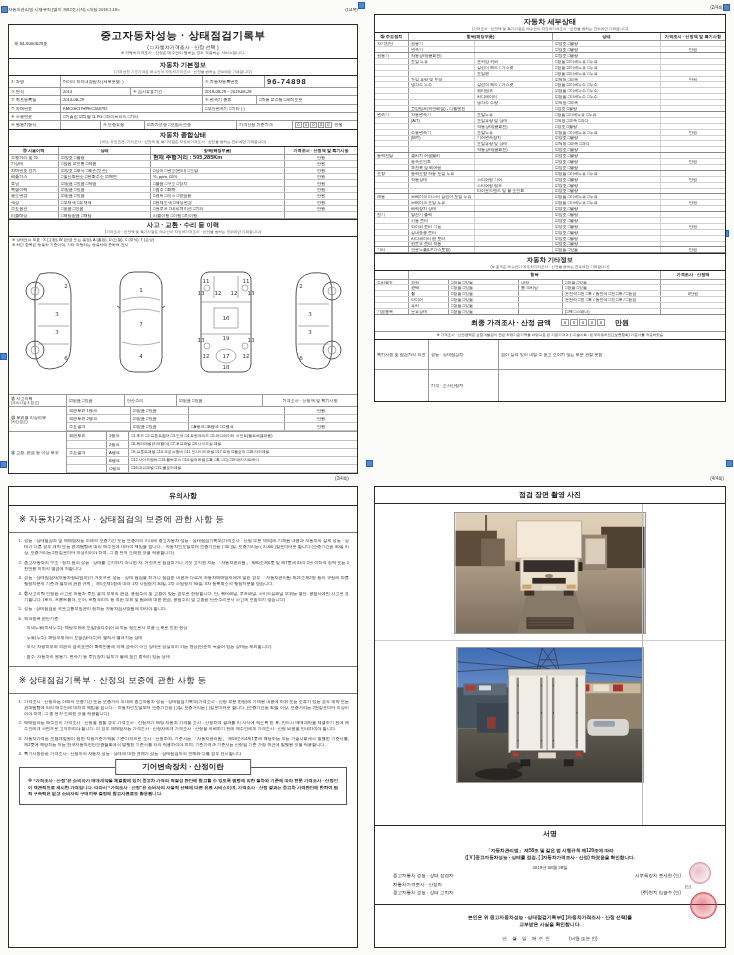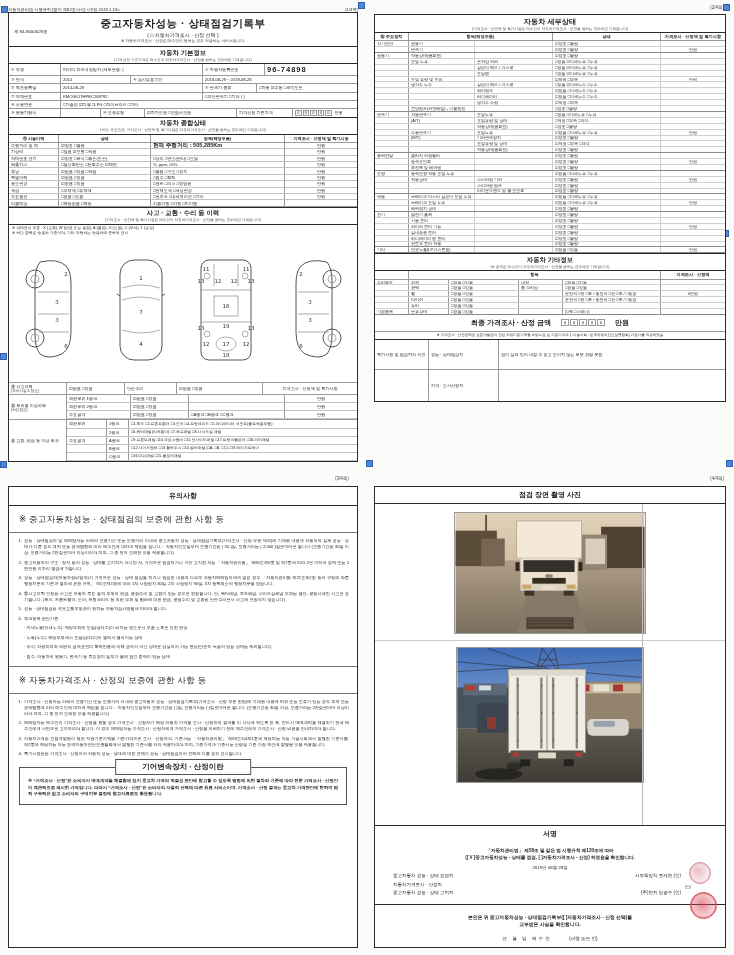--- a/index.html
+++ b/index.html
@@ -7,21 +7,21 @@
   html,body{width:734px;height:955px;}
   body{background:#fbfbfa; font-family:"Liberation Sans","DejaVu Sans",sans-serif; color:#1c1c1c; position:relative; overflow:hidden;}
   .canvas{position:absolute; inset:0;}
   .marker{position:absolute; width:7px; height:7px; background:var(--marker-blue); border:1px solid #2f5fae;}
   .m1{left:1px; top:6px;} .m2{left:358px; top:2px;} .m3{left:723px; top:4px;}
   .m4{left:0px; top:353px;} .m5{left:722px; top:230px;}
   .m6{left:0px; top:461px;} .m7{left:366px; top:460px;} .m8{left:726px; top:460px;}
   .pageno{position:absolute; font-size:4.5px; color:#444;}
   .reg-line{position:absolute; left:8px; top:7px; width:350px; font-size:4.2px; color:#333; display:flex; justify-content:space-between;}
   .page{position:absolute; background:#fff; border:1.8px solid #2a2a2a; display:flex; flex-direction:column;}
-  #page1{left:8px; top:12px; width:350px; height:450px;}
+  #page1{left:8px; top:24px; width:350px; height:450px;}
   #page2{left:374px; top:14px; width:352px; height:388px;}
   #page3{left:8px; top:486px; width:350px; height:462px;}
   #page4{left:374px; top:486px; width:352px; height:462px;}
   
   .title-block{position:relative; border-bottom:1.4px solid #2a2a2a; text-align:center; padding:4px 0 3px;}
   .title-main{font-size:10.5px; font-weight:bold; letter-spacing:.5px;}
   .title-sub{font-size:5px; margin-top:1px;}
   .title-note{font-size:3.8px; color:#333;}
   .doc-no{position:absolute; left:5px; top:16px; font-size:4.4px;}
   .sec-head{border-bottom:1px solid #2a2a2a; text-align:center; padding:1.5px 0;}
@@ -753,21 +753,21 @@
       <div class="frow" style="height:50%; border-bottom:none;">
         <div class="fcell op-l lab"></div>
         <div class="fcell op-m">가격 · 조사산정자</div>
         <div class="fcell op-t"></div>
       </div>
     </div>
   </div>
 
   <div class="page" id="page3">
     <div class="p3-head">유의사항</div>
-    <div class="p3-h1">※ 중고자동차성능 · 상태점검의 보증에 관한 사항 등</div>
+    <div class="p3-h1">※ 자동차가격조사 · 상태점검의 보증에 관한 사항 등</div>
     <div class="p3-paras">
 
     <div class="para">
         <span class="pn">1.</span>
         <span class="pt">성능 · 상태점검자 및 매매업자는 아래의 보증기간 또는 보증거리 이내에 중고자동차 성능 · 상태점검기록부(가격조사 · 산정 부분 제외)에 기재된 내용과 자동차의 실제 성능 · 상태가 다른 경우 계약 또는 관계법령에 따라 매수인에 대하여 책임을 집니다.  · 자동차인도일부터 보증기간은 ( 30 )일, 보증거리는 ( 2,000 )킬로미터로 합니다 (보증기간은 30일 이상, 보증거리는 2천킬로미터 이상이어야 하며, 그 중 먼저 도래한 것을 적용합니다)</span>
       </div>
         <div class="para">
         <span class="pn">2.</span>
         <span class="pt">중고자동차의 구조 · 장치 등의 성능 · 상태를 고지하지 아니한 자, 거짓으로 점검하거나 거짓 고지한 자는 「자동차관리법」 제80조제6호 및 제7호에 따라 2년 이하의 징역 또는 2천만원 이하의 벌금에 처합니다.</span>
       </div>
@@ -797,21 +797,21 @@
       </div>
         <div class="para">
         <span class="pn"></span>
         <span class="pt">· 부식: 차량하부와 외판의 금속표면이 화학반응에 의해 금속이 아닌 상태로 상실되어 가는 현상(단순히 녹슬어 있는 상태는 제외합니다)</span>
       </div>
         <div class="para">
         <span class="pn"></span>
         <span class="pt">· 침수: 자동차의 원동기, 변속기 등 주요장치 일부가 물에 잠긴 흔적이 있는 상태</span>
       </div>
       </div>
-    <div class="p3-h1" style="border-top:.8px solid #777; margin-top:2px;">※ 자동차가격조사 · 산정의 보증에 관한 사항 등</div>
+    <div class="p3-h1" style="border-top:.8px solid #777; margin-top:2px;">※ 상태점검기록부 · 산정의 보증에 관한 사항 등</div>
     <div class="p3-paras">
 
     <div class="para">
         <span class="pn">1.</span>
         <span class="pt">가격조사 · 산정자는 아래의 보증기간 또는 보증거리 이내에 중고자동차 성능 · 상태점검기록부(가격조사 · 산정 부분 한정)에 기재된 내용에 허위 또는 오류가 있는 경우 계약 또는 관계법령에 따라 매수인에 대하여 책임을 집니다.  · 자동차인도일부터 보증기간은 (      )일, 보증거리는 (      )킬로미터로 합니다. (보증기간은 30일 이상, 보증거리는 2천킬로미터 이상이어야 하며, 그 중 먼저 도래한 것을 적용합니다)</span>
       </div>
         <div class="para">
         <span class="pn">2.</span>
         <span class="pt">매매업자는 매수인이 가격조사 · 산정을 원할 경우 가격조사 · 산정자가 해당 자동차 가격을 조사 · 산정하여 결과를 이 서식에 적도록 한 후, 반드시 매매계약을 체결하기 전에 매수인에게 서면으로 고지하여야 합니다. 이 경우 매매업자는 가격조사 · 산정자에게 가격조사 · 산정을 의뢰하기 전에 매수인에게 가격조사 · 산정 비용을 안내하여야 합니다.</span>
       </div>

